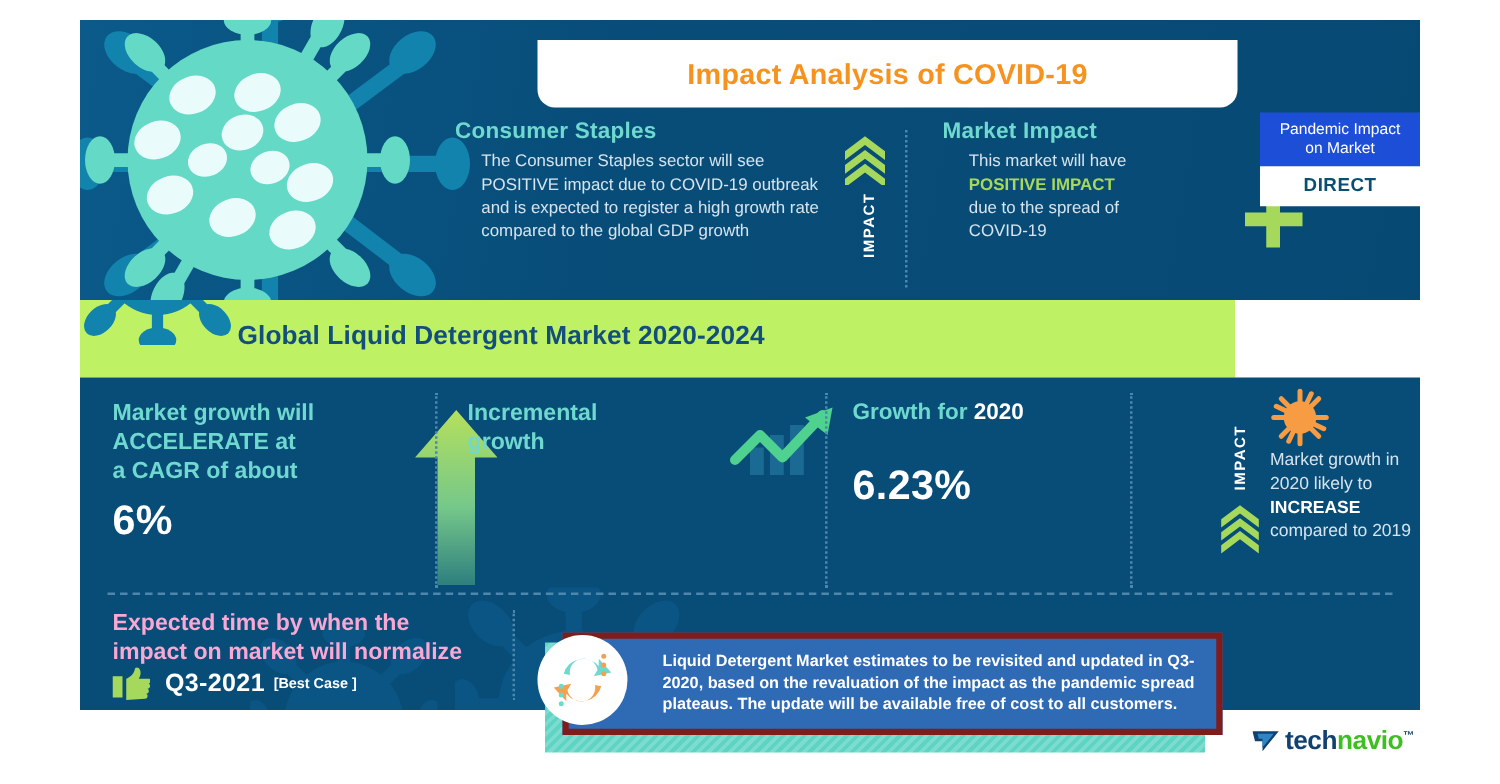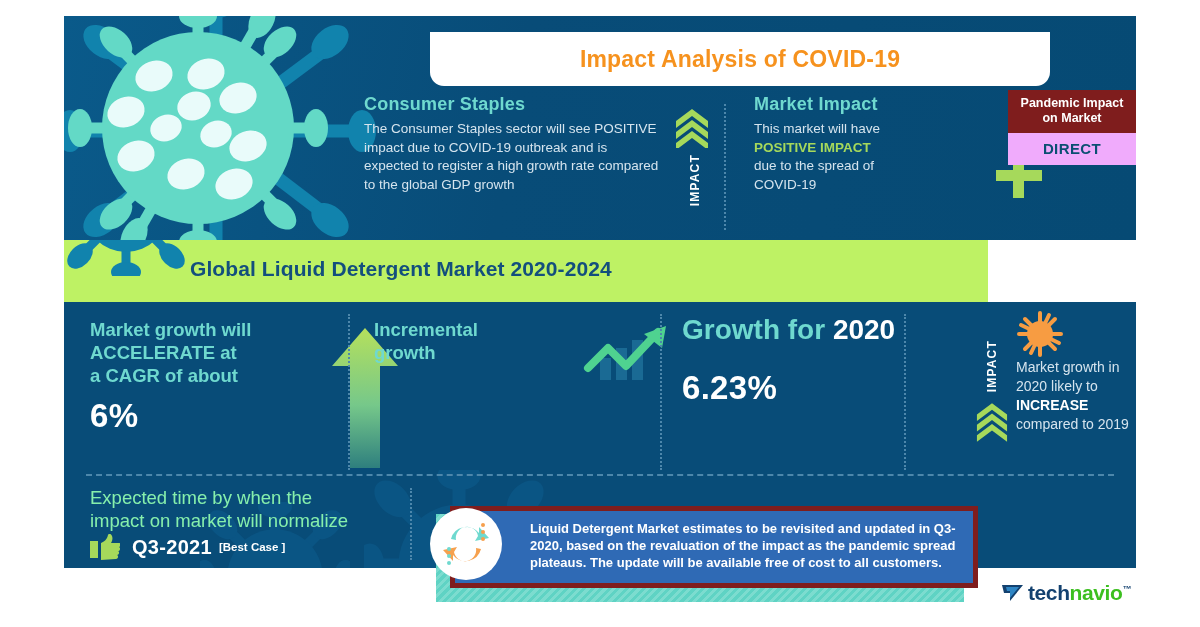--- a/index.html
+++ b/index.html
@@ -15,58 +15,58 @@
   .top-panel {
     position: absolute; left: 64px; top: 16px; width: 1072px; height: 224px;
     background: #084c78; overflow: hidden;
   }
   .top-panel-inner {
     position:absolute; left:0; top:0; width:100%; height:100%;
     background: linear-gradient(100deg,#0a5a8a 0%, #084c78 42%, #064a74 100%);
   }
   
   .title-plate {
-    position: absolute; left: 366px; top: 16px; width: 620px; height: 54px;
+    position: absolute; left: 366px; top: 16px; width: 560px; height: 54px;
     background: #ffffff; border-radius: 0 0 14px 14px;
     display:flex; align-items:center; justify-content:center;
   }
   .title-plate-text {
     color:#f6921e; font-size: 23px; font-weight: bold; letter-spacing: .2px;
   }
 
   
   .virus { position:absolute; left:-6px; top:-10px; width:320px; height:262px; }
 
   
   .col-staples { position:absolute; left:300px; top:78px; width:300px; }
   .col-market  { position:absolute; left:690px; top:78px; width:250px; }
   .h-teal { color:#6fd9cf; font-size:18px; font-weight:bold; letter-spacing:.2px; margin-bottom:5px;}
-  .body-light { color:#d5e4ee; font-size:13.5px; line-height:18.5px; }
+  .body-light { color:#d5e4ee; font-size:13.5px; line-height:18.5px;margin-left:21px; }
   .hl-green { color:#a6d95b; font-weight:bold; }
 
   
   .impact-widget { position:absolute; width:40px; text-align:center; }
   .impact-widget .chevs { display:block; line-height:0; }
   .impact-label {
     color:#ffffff; font-size:12px; font-weight:bold; letter-spacing:1.2px;
     writing-mode: vertical-rl; text-orientation: mixed; transform: rotate(180deg);
     display:inline-block; margin-top:6px;
   }
   .vdash {
     position:absolute; width:0; border-left:2px dotted #4d87ab;
   }
 
   
   .pandemic-box { position:absolute; left:944px; top:74px; width:128px; }
   .pandemic-head {
-    background:#7f1d1d; color:#fff; font-size:12.5px; font-weight:bold;
+    background:#1d4ed8; color:#fff; font-size:12.5px; font-weight:normal;
     text-align:center; padding:6px 4px 7px; line-height:15px;
   }
   .pandemic-val {
-    background:#f0abfc; color:#0a4f72; font-size:15px; font-weight:bold;
+    background:#ffffff; color:#0a4f72; font-size:15px; font-weight:bold;
     text-align:center; padding:7px 4px 8px; letter-spacing:.4px;
   }
   .plus-sign { position:absolute; left:932px; top:136px; width:46px; height:46px; }
   .plus-sign i { position:absolute; background:#a6d95b; }
   .plus-sign i.h { left:0; top:18px; width:46px; height:11px; }
   .plus-sign i.v { left:17px; top:0; width:11px; height:46px; }
 
   
   .banner {
     position:absolute; left:64px; top:240px; width:924px; height:62px;
@@ -100,21 +100,21 @@
   
   .impact-right { position:absolute; left:906px; top:12px; width:44px; text-align:center; }
   .covid-dot { position:absolute; left:952px; top:8px; width:48px; height:48px; }
   .impact-right-text {
     position:absolute; left:952px; top:56px; width:150px;
     color:#d5e4ee; font-size:14px; line-height:19px;
   }
   .impact-right-text b { color:#ffffff; }
 
   
-  .norm-title { color:#86efac; font-size:18.5px; font-weight:normal; line-height:23px; }
+  .norm-title { color:#f9a8d4; font-size:18.5px; font-weight:bold; line-height:23px; }
   .norm-row { display:flex; align-items:center; margin-top:2px; }
   .norm-q { color:#ffffff; font-size:20px; font-weight:bold; letter-spacing:.3px; margin-left:12px;}
   .norm-case { color:#ffffff; font-size:11.5px; font-weight:bold; margin-left:7px; }
 
   
   .callout-shadow {
     position:absolute; left:436px; top:514px; width:528px; height:88px;
     background: repeating-linear-gradient(135deg,#5fd3c4 0 3px,#7cdccf 3px 6px);
   }
   .callout {
@@ -356,21 +356,21 @@
       <rect x="18" y="34" width="11" height="22" fill="#1a6a94"></rect>
       <rect x="34" y="24" width="11" height="32" fill="#1a6a94"></rect>
       <rect x="50" y="16" width="11" height="40" fill="#1a6a94"></rect>
       <polyline points="6,44 26,24 44,42 76,8" fill="none" stroke="#4fd290" stroke-width="8" stroke-linejoin="round" stroke-linecap="round"></polyline>
       <polygon points="84,2 62,10 80,24" fill="#4fd290"></polygon>
     </svg>
 
     <div class="vdash" style="left:596px; top:12px; height:156px;"></div>
 
     <div class="cell" style="left:618px; top:16px; width:260px;">
-      <div class="cell-title" style="font-size:28px;">
+      <div class="cell-title" style="font-size:18px;">
         <span>Growth for</span>
         <span class="white-word">2020</span>
       </div>
       <div class="cell-big" style="margin-top:28px;">6.23%</div>
     </div>
 
     <div class="vdash" style="left:840px; top:12px; height:156px;"></div>
 
     <div class="impact-right">
       <span class="impact-label" style="margin-top:26px;">IMPACT</span>

